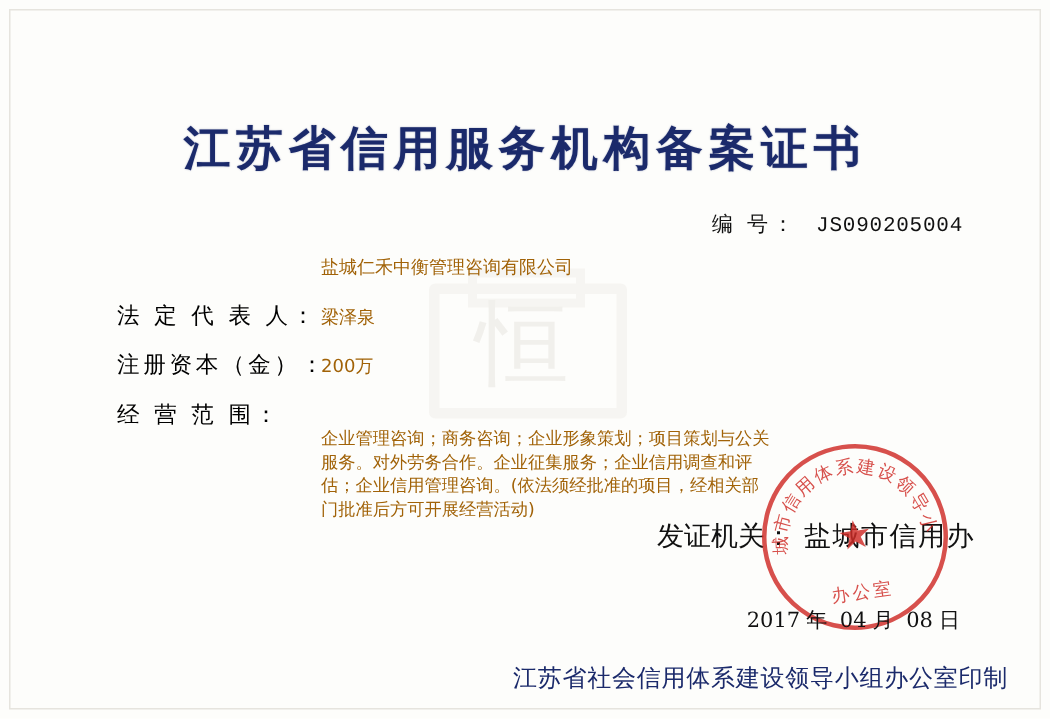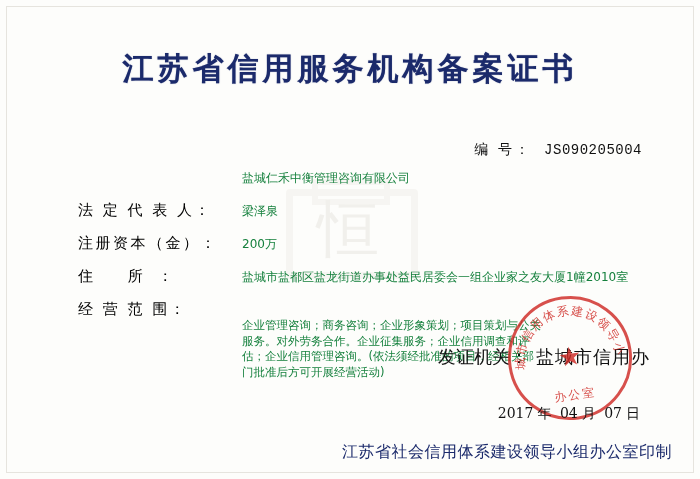--- a/index.html
+++ b/index.html
@@ -55,42 +55,42 @@
   .wm-box {
     position: absolute;
     border: 7px solid #e9e6df;
   }
   .wm-b1 { left: 4px; top: 4px; width: 118px; height: 76px; border-radius: 4px; }
   .wm-b2 { left: 30px; top: -6px; width: 66px; height: 14px; border-width: 6px; }
 
   .title {
     position: absolute;
     left: 0;
-    top: 48px;
+    top: 78px;
     width: 700px;
     text-align: center;
     font-family: "DejaVu Serif", serif;
     font-weight: bold;
     font-size: 31px;
     letter-spacing: 4px;
     color: #1b2a6b;
     text-shadow: 0 0 1px rgba(27,42,107,0.5);
   }
 
   .doc-no {
     position: absolute;
     right: 58px;
     top: 141px;
     font-size: 14px;
     color: #111;
     white-space: nowrap;
   }
   .doc-no .lbl {
     letter-spacing: 3px;
-    font-family: Liberation Sans, sans-serif;
+    font-family: Liberation Serif, serif;
   }
   .doc-no .val {
     font-family: Liberation Mono, monospace;
     letter-spacing: 0.5px;
     margin-left: 12px;
   }
 
   .fields {
     position: absolute;
     left: 78px;
@@ -115,23 +115,22 @@
   }
   .row .label.sp2 { letter-spacing: 2.5px; }
   .row .label.sp3 { letter-spacing: 15px; }
   .row .value {
     position: absolute;
     left: 136px;
     top: 2px;
     width: 420px;
     font-family: "DejaVu Sans", sans-serif;
     font-size: 12px;
-    color: #15803d;
+    color: #a16207;
     line-height: 16px;
-    margin-left: 28px;
   }
   .row.scope { min-height: 64px; }
   .row.scope .value {
     top: 18px;
     line-height: 15.5px;
     width: 300px;
     font-size: 11.5px;
   }
 
   .issuer {
@@ -236,24 +235,20 @@
     <div class="row">
       <div class="label sp2">法 定 代 表 人：</div>
       <div class="value">梁泽泉</div>
     </div>
 
     <div class="row">
       <div class="label sp2">注册资本（金）：</div>
       <div class="value">200万</div>
     </div>
 
-    <div class="row">
-      <div class="label sp3">住      所：</div>
-      <div class="value">盐城市盐都区盐龙街道办事处益民居委会一组企业家之友大厦1幢2010室</div>
-    </div>
 
     <div class="row scope">
       <div class="label sp2">经 营 范 围：</div>
       <div class="value">企业管理咨询；商务咨询；企业形象策划；项目策划与公关服务。对外劳务合作。企业征集服务；企业信用调查和评估；企业信用管理咨询。(依法须经批准的项目，经相关部门批准后方可开展经营活动)</div>
     </div>
 
   </div>
 
   <div class="issuer">
     <span>发证机关：</span><span class="org">盐城市信用办</span>
@@ -268,18 +263,18 @@
         <textPath href="#arcpath" startOffset="50%" text-anchor="middle" id="arc-label">盐城市信用体系建设领导小组</textPath>
       </text>
     </svg>
     <div class="star">★</div>
     <div class="bottom-text">办公室</div>
   </div>
 
   <div class="date">
     <span>2017</span><span>年</span>
     <span>04</span><span>月</span>
-    <span>07</span><span>日</span>
+    <span>08</span><span>日</span>
   </div>
 
   <div class="footer">江苏省社会信用体系建设领导小组办公室印制</div>
 
 </div>
 
 </body></html>

